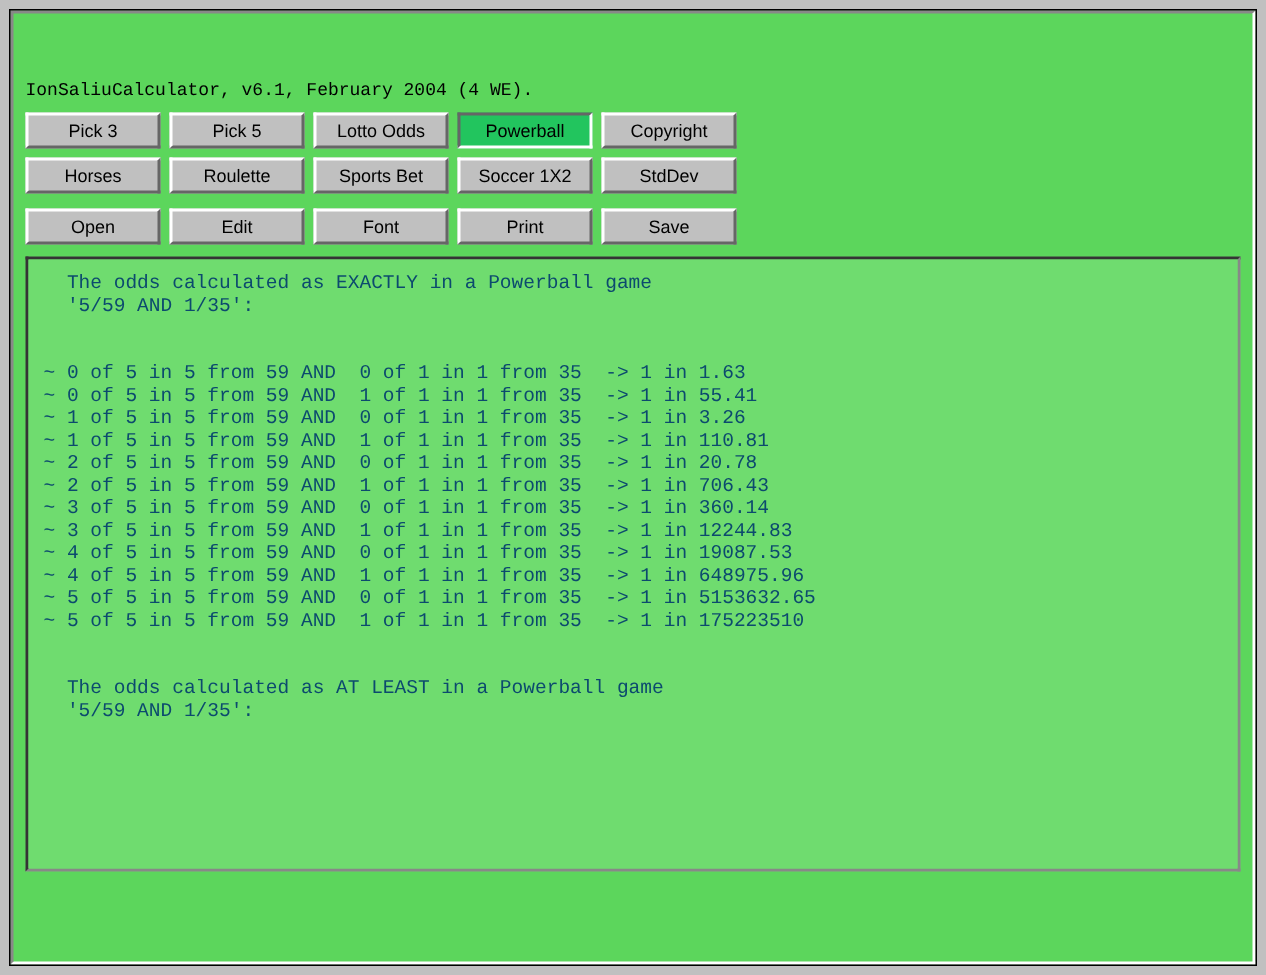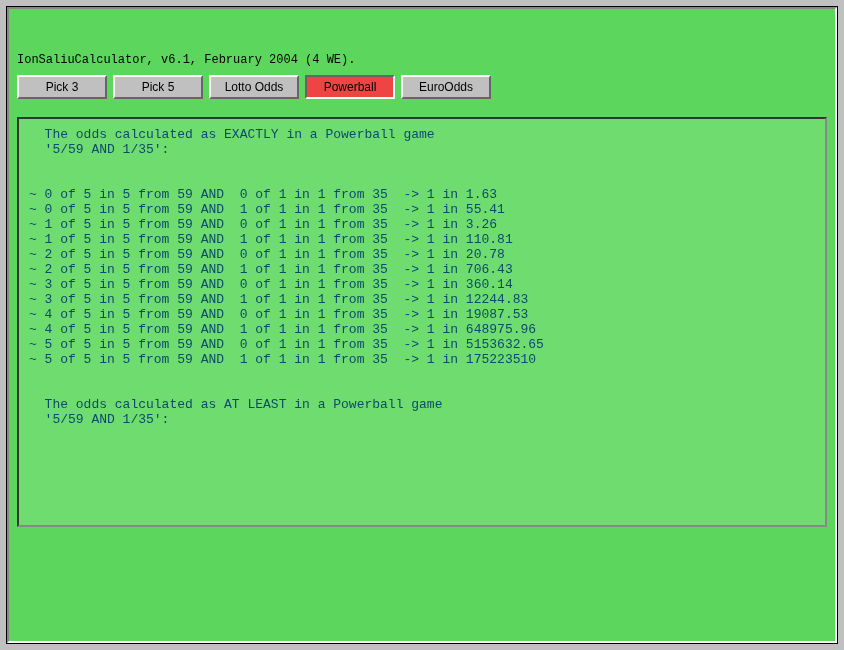--- a/index.html
+++ b/index.html
@@ -61,21 +61,21 @@
       cursor: pointer;
       min-width: 90px;
       text-align: center;
     }
 
     .calc-btn.active {
       border-top-color: #666;
       border-left-color: #666;
       border-right-color: #fff;
       border-bottom-color: #fff;
-      background: #ef4444;
+      background: #22c55e;
     }
 
     .output-area-container {
       margin-top: 8px;
       position: relative;
       width: 100%;
       height: 410px;
       border: 2px inset #888;
       background: #6fdc6f;
     }
@@ -108,26 +108,40 @@
     <span class="title-line">IonSaliuCalculator, v6.1, February 2004 (4 WE).</span>
   </div>
 
   <div class="spacer"></div>
 
   <div class="button-row">
     <button class="calc-btn">Pick 3</button>
     <button class="calc-btn">Pick 5</button>
     <button class="calc-btn">Lotto Odds</button>
     <button class="calc-btn active">Powerball</button>
-    <button class="calc-btn">EuroOdds</button>
+    <button class="calc-btn">Copyright</button>
   </div>
 
+  <div class="button-row">
+    <button class="calc-btn">Horses</button>
+    <button class="calc-btn">Roulette</button>
+    <button class="calc-btn">Sports Bet</button>
+    <button class="calc-btn">Soccer 1X2</button>
+    <button class="calc-btn">StdDev</button>
+  </div>
 
   <div class="spacer"></div>
 
+  <div class="button-row">
+    <button class="calc-btn">Open</button>
+    <button class="calc-btn">Edit</button>
+    <button class="calc-btn">Font</button>
+    <button class="calc-btn">Print</button>
+    <button class="calc-btn">Save</button>
+  </div>
 
   <div class="output-area-container">
     <div class="output-scrollable">
       <pre class="output-text">  The odds calculated as EXACTLY in a Powerball game
   '5/59 AND 1/35':
 
 
 ~ 0 of 5 in 5 from 59 AND  0 of 1 in 1 from 35  -&gt; 1 in 1.63
 ~ 0 of 5 in 5 from 59 AND  1 of 1 in 1 from 35  -&gt; 1 in 55.41
 ~ 1 of 5 in 5 from 59 AND  0 of 1 in 1 from 35  -&gt; 1 in 3.26

